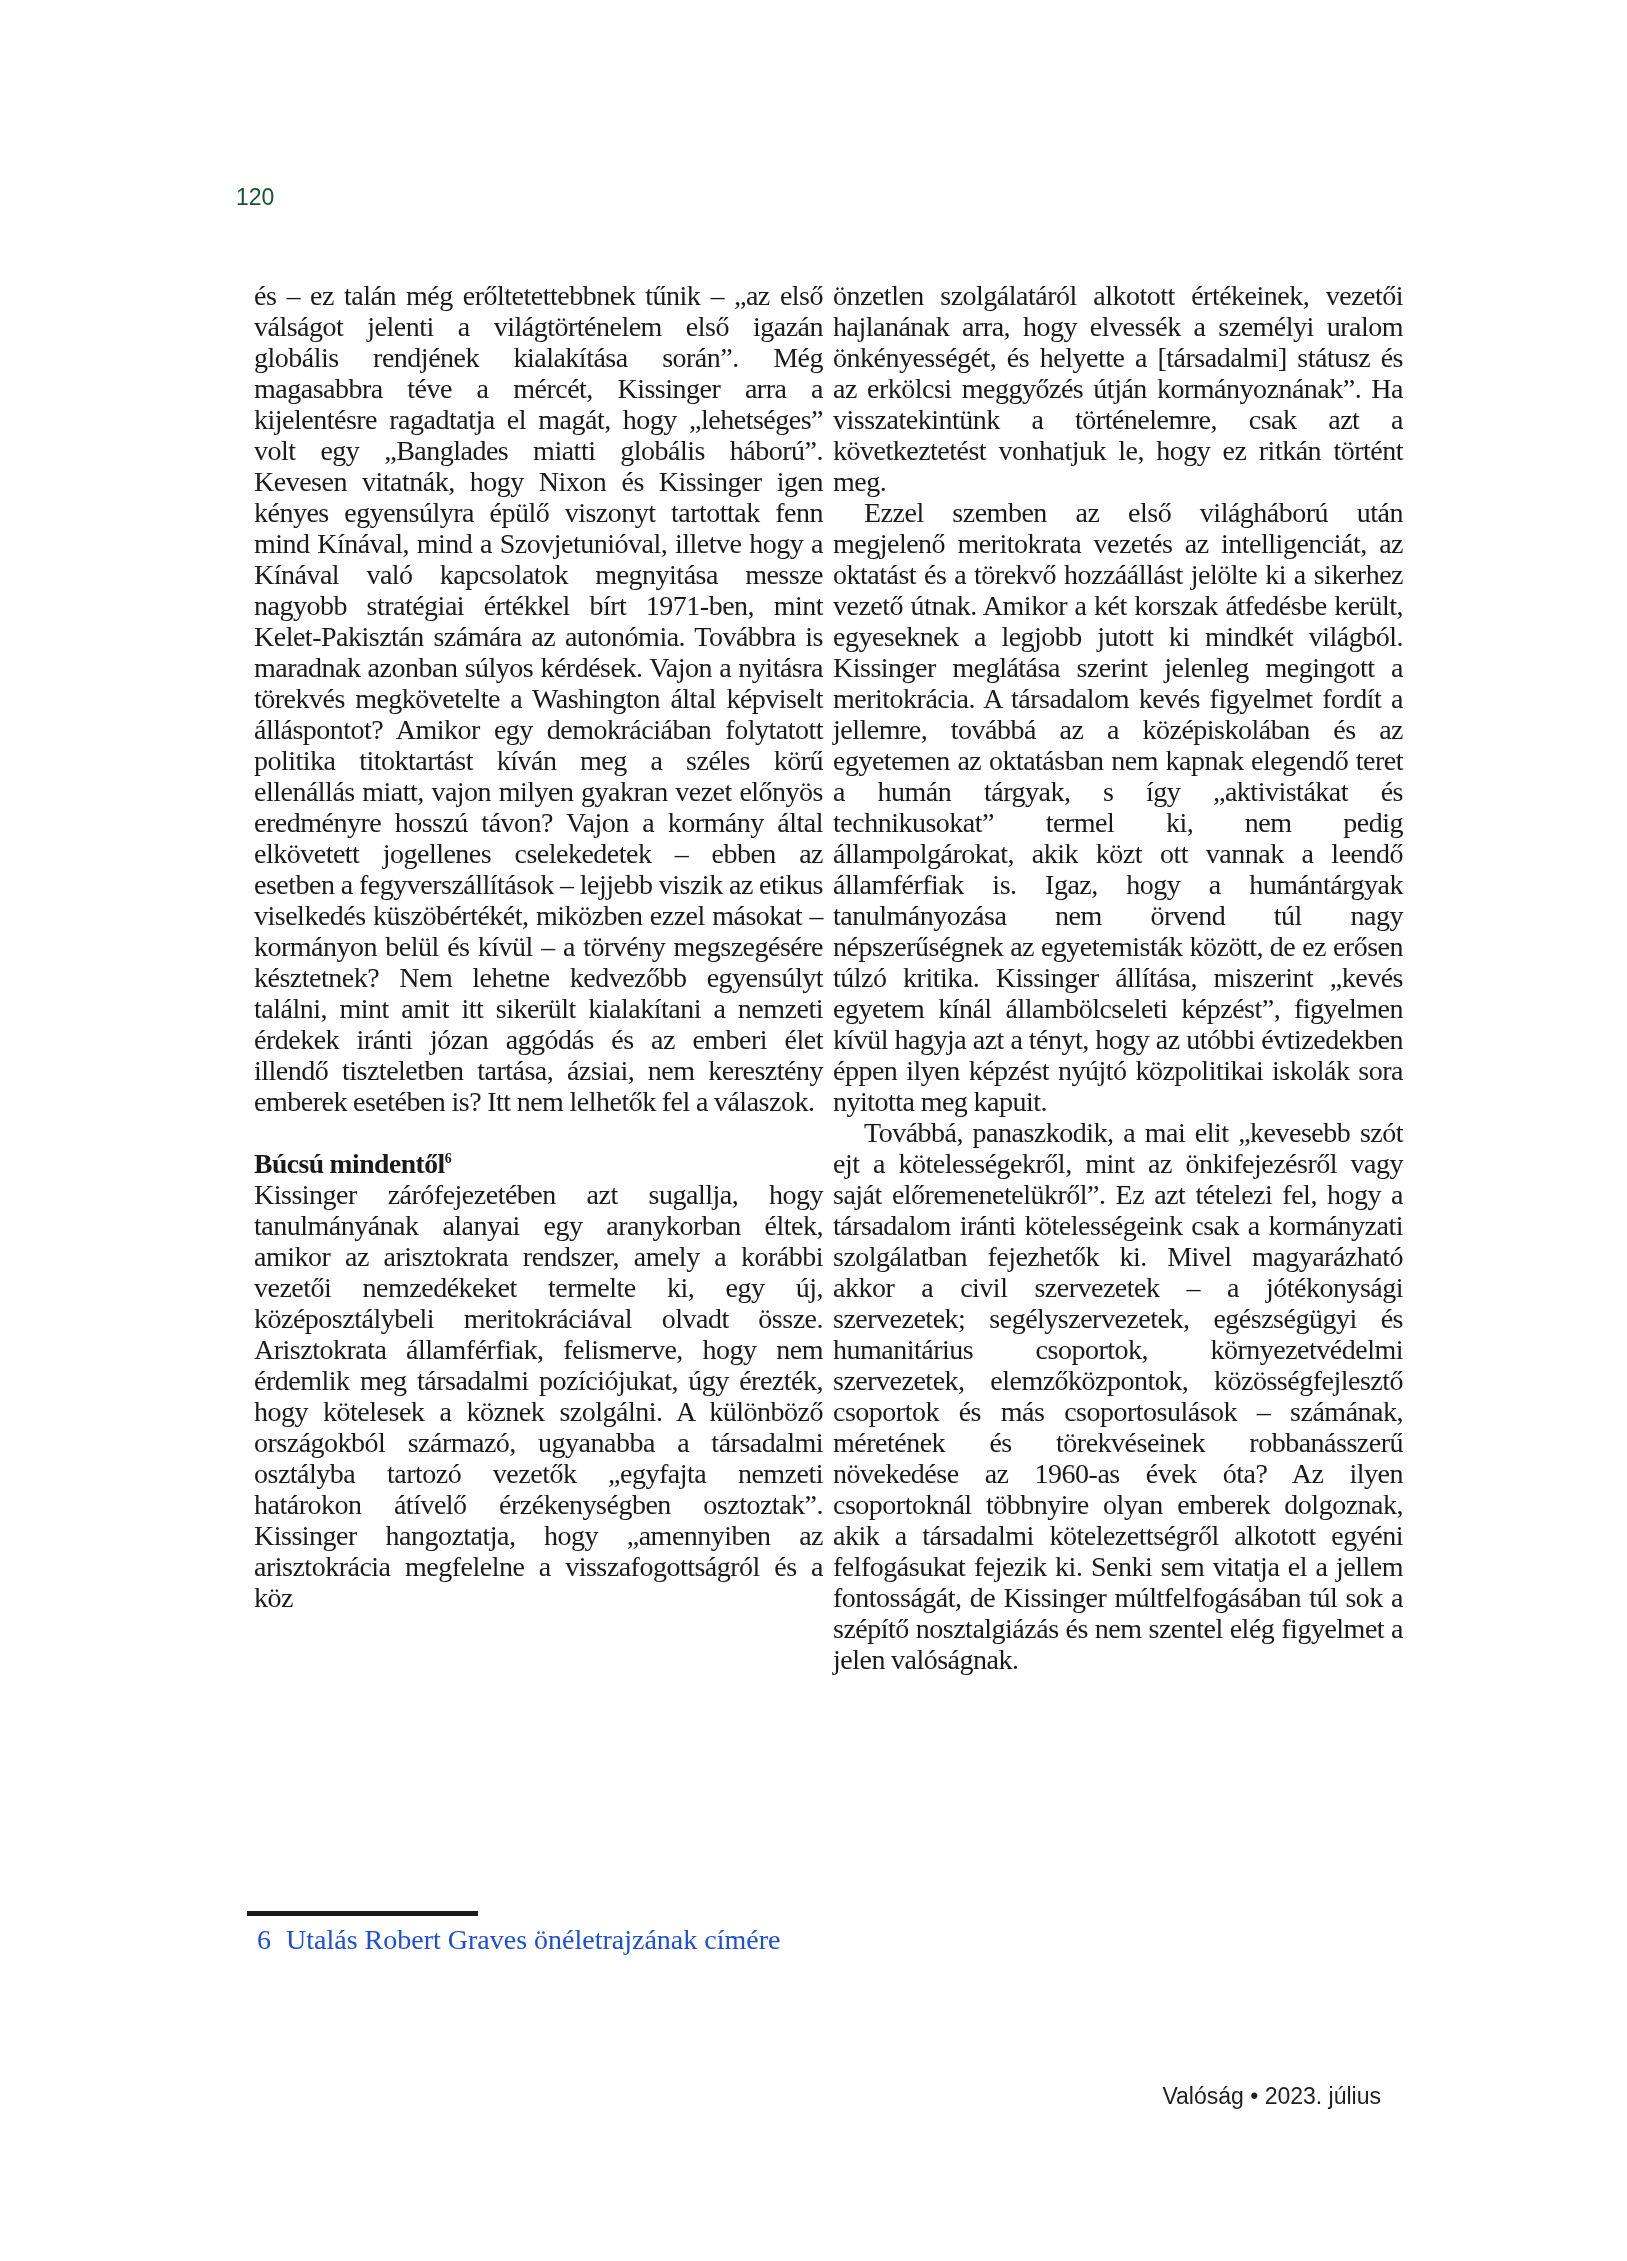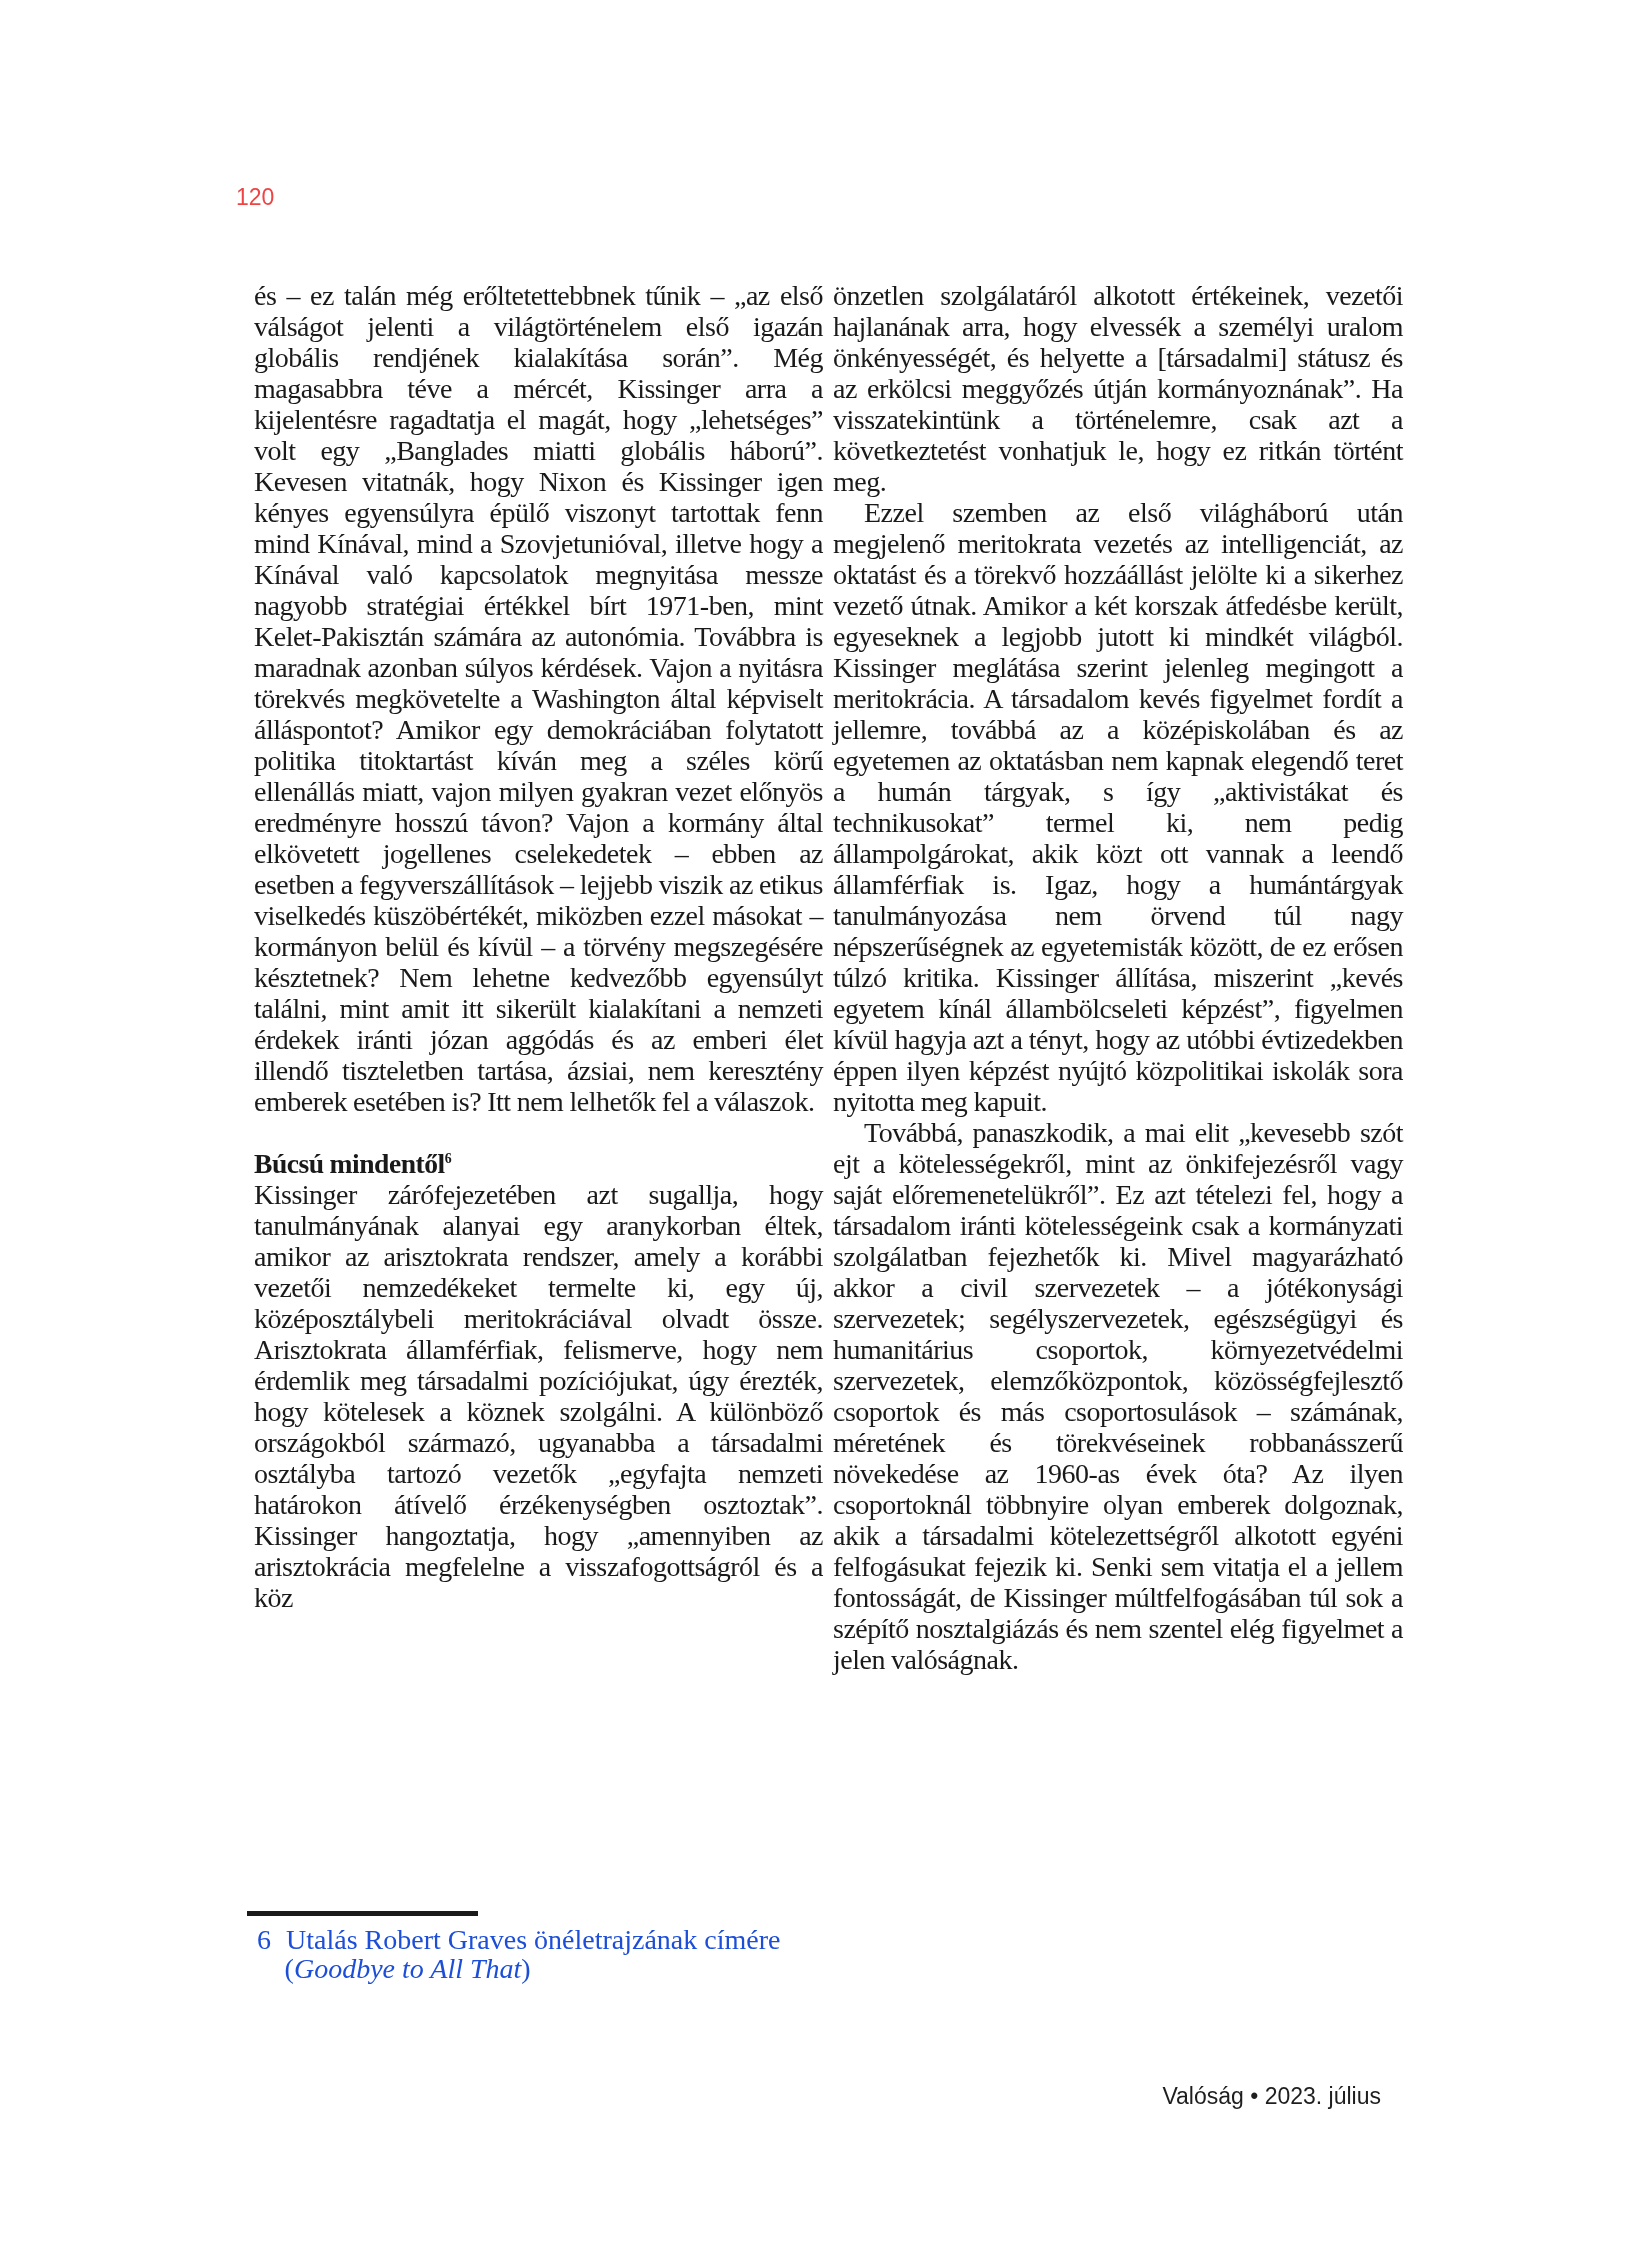--- a/index.html
+++ b/index.html
@@ -1,19 +1,19 @@
 <!DOCTYPE html>
 <html style="font-size:12.3px"><head>
 <meta charset="utf-8">
 <style>
   html, body { margin: 0; padding: 0; background: #ffffff; }
   body { width: 1628px; height: 2261px; position: relative; overflow: hidden; color: #1c1c1c; }
   .page-number {
     position: absolute; left: 236px; top: 184px;
-    font-family: "Liberation Sans", sans-serif; font-size: 23px; color: #ef4444;
+    font-family: "Liberation Sans", sans-serif; font-size: 23px; color: #14532d;
   }
   .column {
     position: absolute; top: 280px; width: 569px;
     font-family: "Liberation Serif", serif; font-size: 28px; line-height: 31px;
     text-align: justify; hyphens: manual; letter-spacing: -0.5px; word-spacing: -0.4px;
     color: #1a1a1a;
     margin-left: 9px;
   }
   .col-left { left: 245px; }
   .col-right { left: 824px; width: 570px; }
@@ -48,21 +48,20 @@
 
 <div class="column col-left">
   <p>és – ez talán még erőltetettebbnek tűnik – „az első válságot jelenti a világtörténelem első igazán globális rendjének kialakítása során”. Még magasabbra téve a mércét, Kissinger arra a kijelentésre ragadtatja el magát, hogy „lehetséges” volt egy „Banglades miatti globális háború”. Kevesen vitatnák, hogy Nixon és Kissinger igen kényes egyensúlyra épülő viszonyt tartottak fenn mind Kínával, mind a Szovjetunióval, illetve hogy a Kínával való kapcsolatok megnyitása messze nagyobb stratégiai értékkel bírt 1971-ben, mint Kelet-Pakisztán számára az autonómia. Továbbra is maradnak azonban súlyos kérdések. Vajon a nyitásra törekvés megkövetelte a Washington által képviselt álláspontot? Amikor egy demokráciában folytatott politika titoktartást kíván meg a széles körű ellenállás miatt, vajon milyen gyakran vezet előnyös eredményre hosszú távon? Vajon a kormány által elkövetett jogellenes cselekedetek – ebben az esetben a fegyverszállítások – lejjebb viszik az etikus viselkedés küszöbértékét, miközben ezzel másokat – kormányon belül és kívül – a törvény megszegésére késztetnek? Nem lehetne kedvezőbb egyensúlyt találni, mint amit itt sikerült kialakítani a nemzeti érdekek iránti józan aggódás és az emberi élet illendő tiszteletben tartása, ázsiai, nem keresztény emberek esetében is? Itt nem lelhetők fel a válaszok.</p>
   <h2 class="section-heading"><span>Búcsú mindentől</span><sup>6</sup></h2>
   <p>Kissinger zárófejezetében azt sugallja, hogy tanulmányának alanyai egy aranykorban éltek, amikor az arisztokrata rendszer, amely a korábbi vezetői nemzedékeket termelte ki, egy új, középosztálybeli meritokráciával olvadt össze. Arisztokrata államférfiak, felismerve, hogy nem érdemlik meg társadalmi pozíciójukat, úgy érezték, hogy kötelesek a köznek szolgálni. A különböző országokból származó, ugyanabba a társadalmi osztályba tartozó vezetők „egyfajta nemzeti határokon átívelő érzékenységben osztoztak”. Kissinger hangoztatja, hogy „amennyiben az arisztokrácia megfelelne a visszafogottságról és a köz</p>
 </div>
 
 <div class="footnote-rule"></div>
 <div class="footnote">
   <span class="fn-num">6</span><span>Utalás Robert Graves önéletrajzának címére</span>
-  <span class="fn-cont"><span>(</span><em>Goodbye to All That</em><span>)</span></span>
 </div>
 
 <div class="column col-right">
   <p>önzetlen szolgálatáról alkotott értékeinek, vezetői hajlanának arra, hogy elvessék a személyi uralom önkényességét, és helyette a [társadalmi] státusz és az erkölcsi meggyőzés útján kormányoznának”. Ha visszatekintünk a történelemre, csak azt a következtetést vonhatjuk le, hogy ez ritkán történt meg.</p>
   <p class="indent">Ezzel szemben az első világháború után megjelenő meritokrata vezetés az intelligenciát, az oktatást és a törekvő hozzáállást jelölte ki a sikerhez vezető útnak. Amikor a két korszak átfedésbe került, egyeseknek a legjobb jutott ki mindkét világból. Kissinger meglátása szerint jelenleg megingott a meritokrácia. A társadalom kevés figyelmet fordít a jellemre, továbbá az a középiskolában és az egyetemen az oktatásban nem kapnak elegendő teret a humán tárgyak, s így „aktivistákat és technikusokat” termel ki, nem pedig állampolgárokat, akik közt ott vannak a leendő államférfiak is. Igaz, hogy a humántárgyak tanulmányozása nem örvend túl nagy népszerűségnek az egyetemisták között, de ez erősen túlzó kritika. Kissinger állítása, miszerint „kevés egyetem kínál államböl­cseleti képzést”, figyelmen kívül hagyja azt a tényt, hogy az utóbbi évtizedekben éppen ilyen képzést nyújtó közpolitikai iskolák sora nyitotta meg kapuit.</p>
   <p class="indent">Továbbá, panaszkodik, a mai elit „kevesebb szót ejt a kötelességekről, mint az önkifejezésről vagy saját előremenetelükről”. Ez azt tételezi fel, hogy a társadalom iránti kötelességeink csak a kormányzati szolgálatban fejezhetők ki. Mivel magyarázható akkor a civil szervezetek – a jótékonysági szervezetek; segélyszervezetek, egészségügyi és humanitárius csoportok, környezetvédelmi szervezetek, elemzőközpontok, közösségfejlesztő csoportok és más csoportosulások – számának, méretének és törekvéseinek robbanásszerű növekedése az 1960-as évek óta? Az ilyen csoportoknál többnyire olyan emberek dolgoznak, akik a társadalmi kötelezettségről alkotott egyéni felfogásukat fejezik ki. Senki sem vitatja el a jellem fontosságát, de Kissinger múltfelfogásában túl sok a szépítő nosztalgiázás és nem szentel elég figyelmet a jelen valóságnak.</p>
 </div>
 
 <div class="footer">Valóság • 2023. július</div>
 

